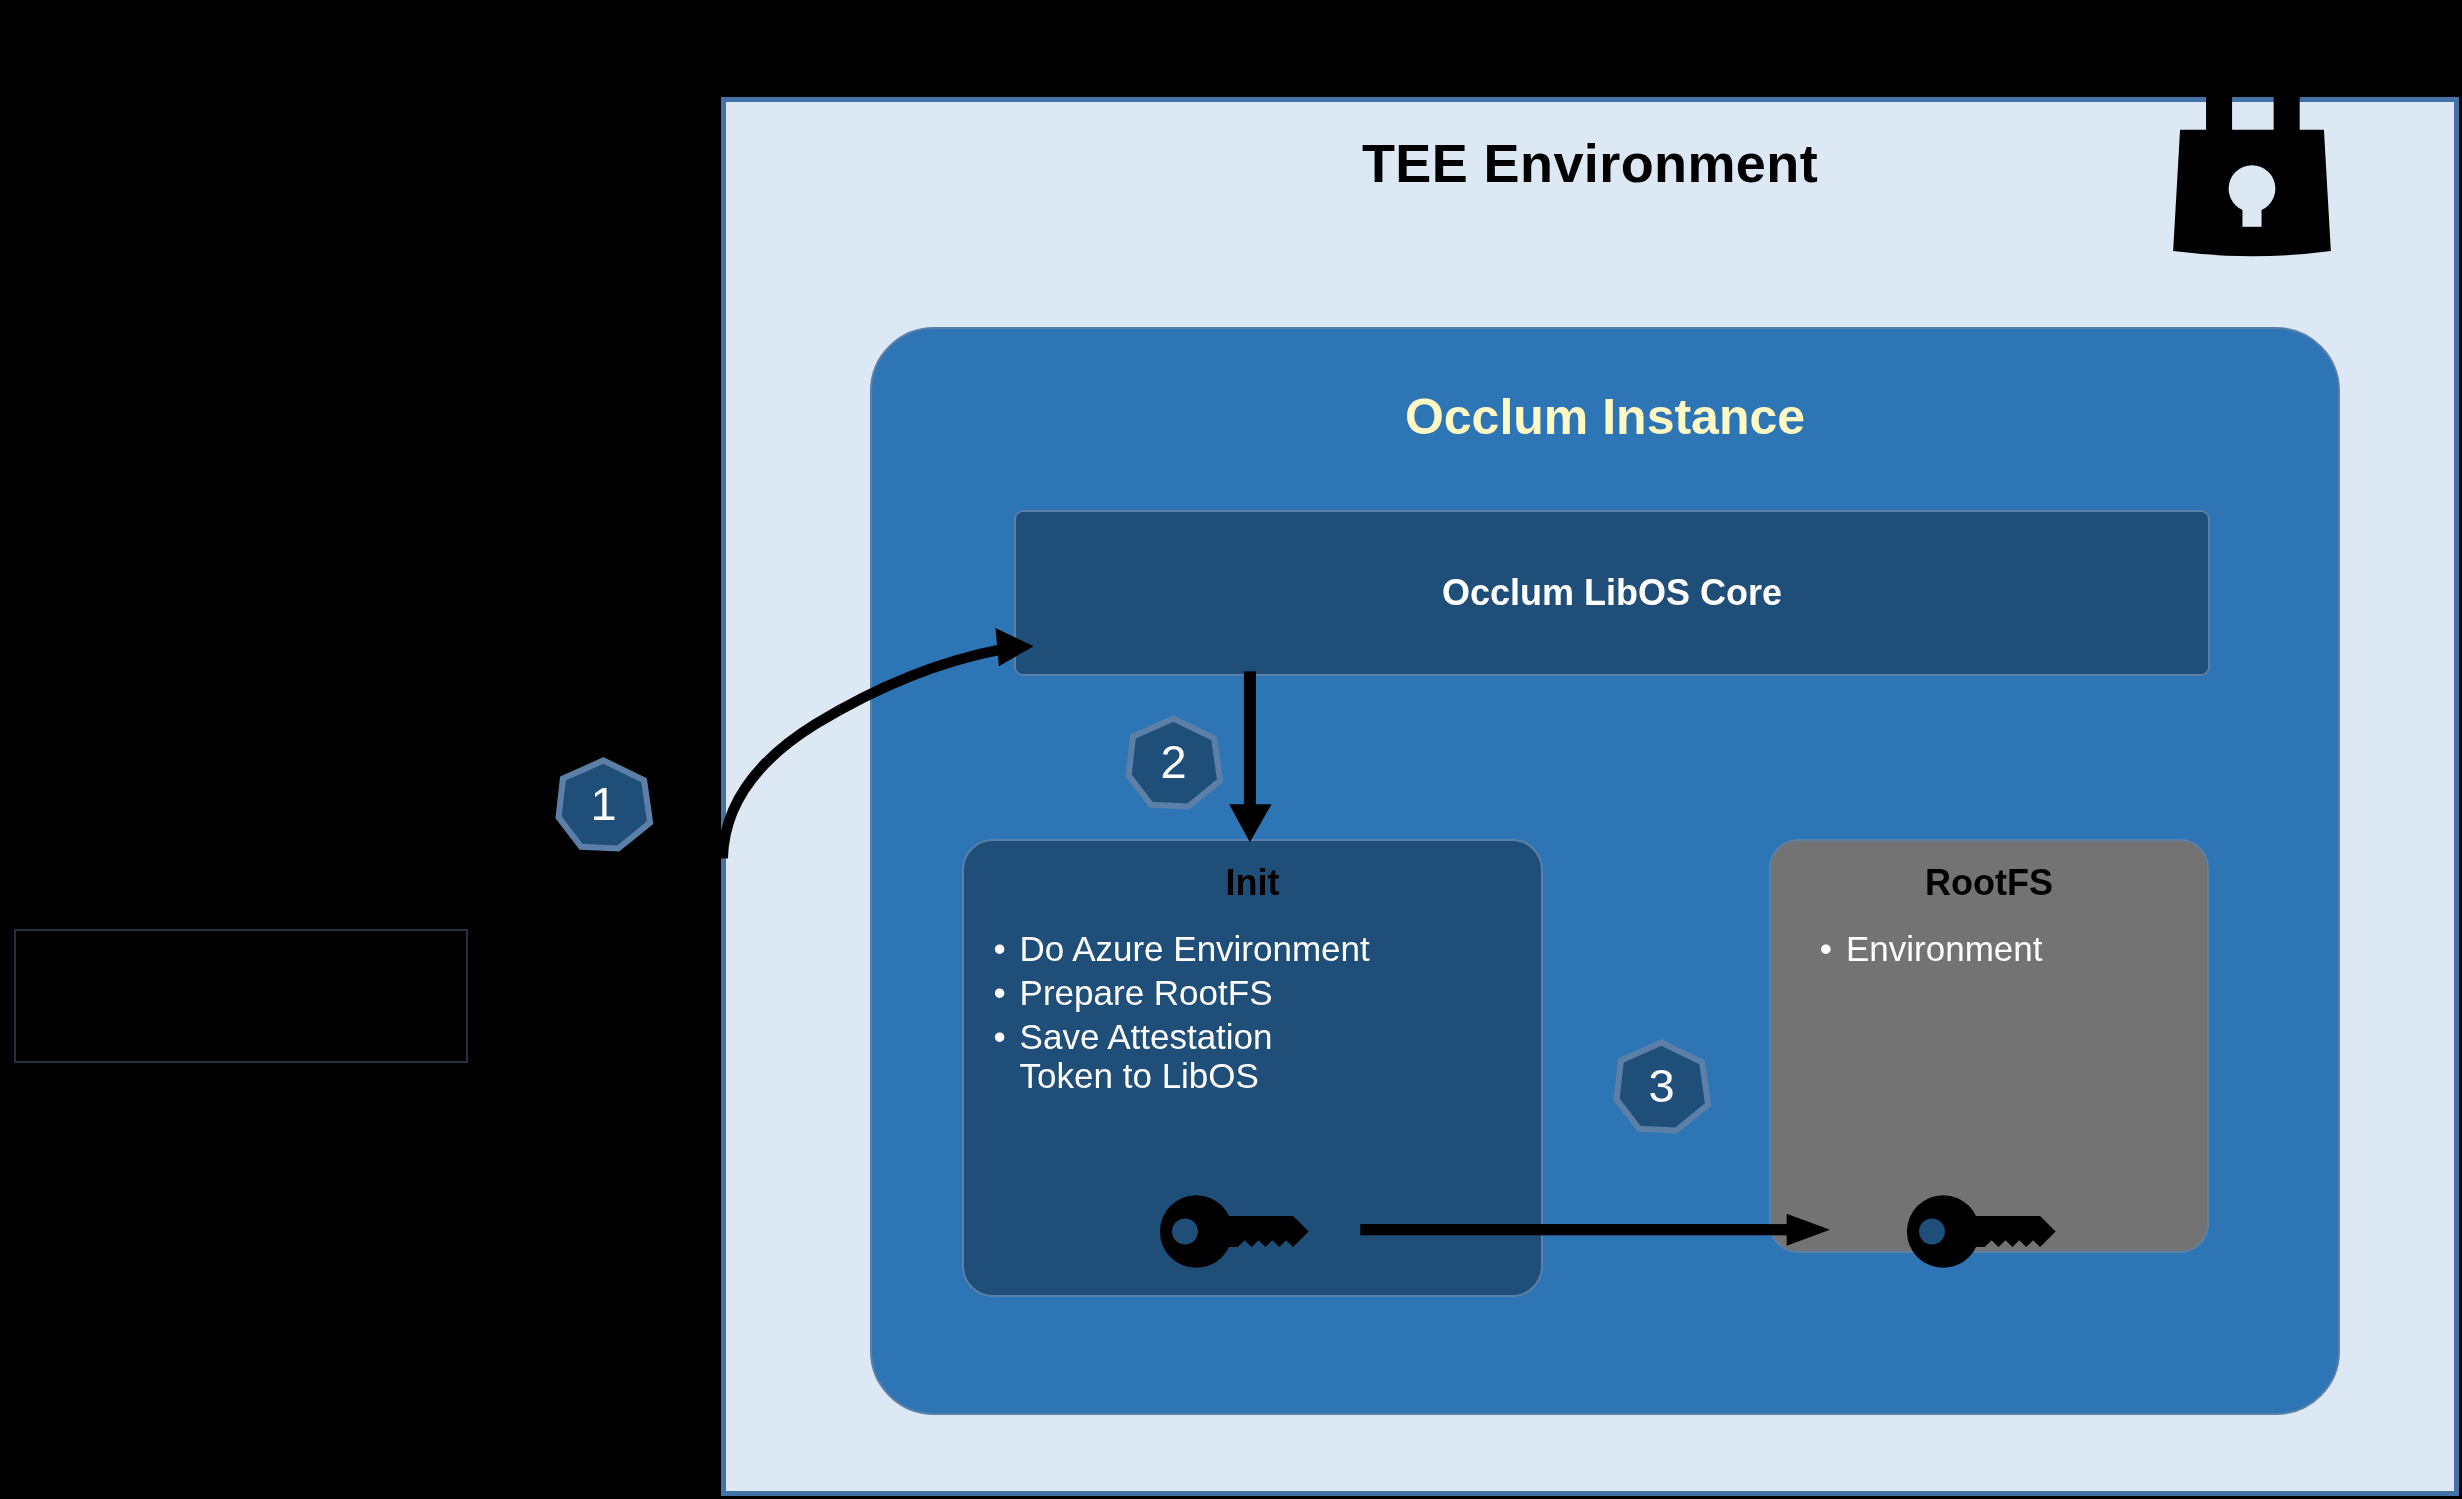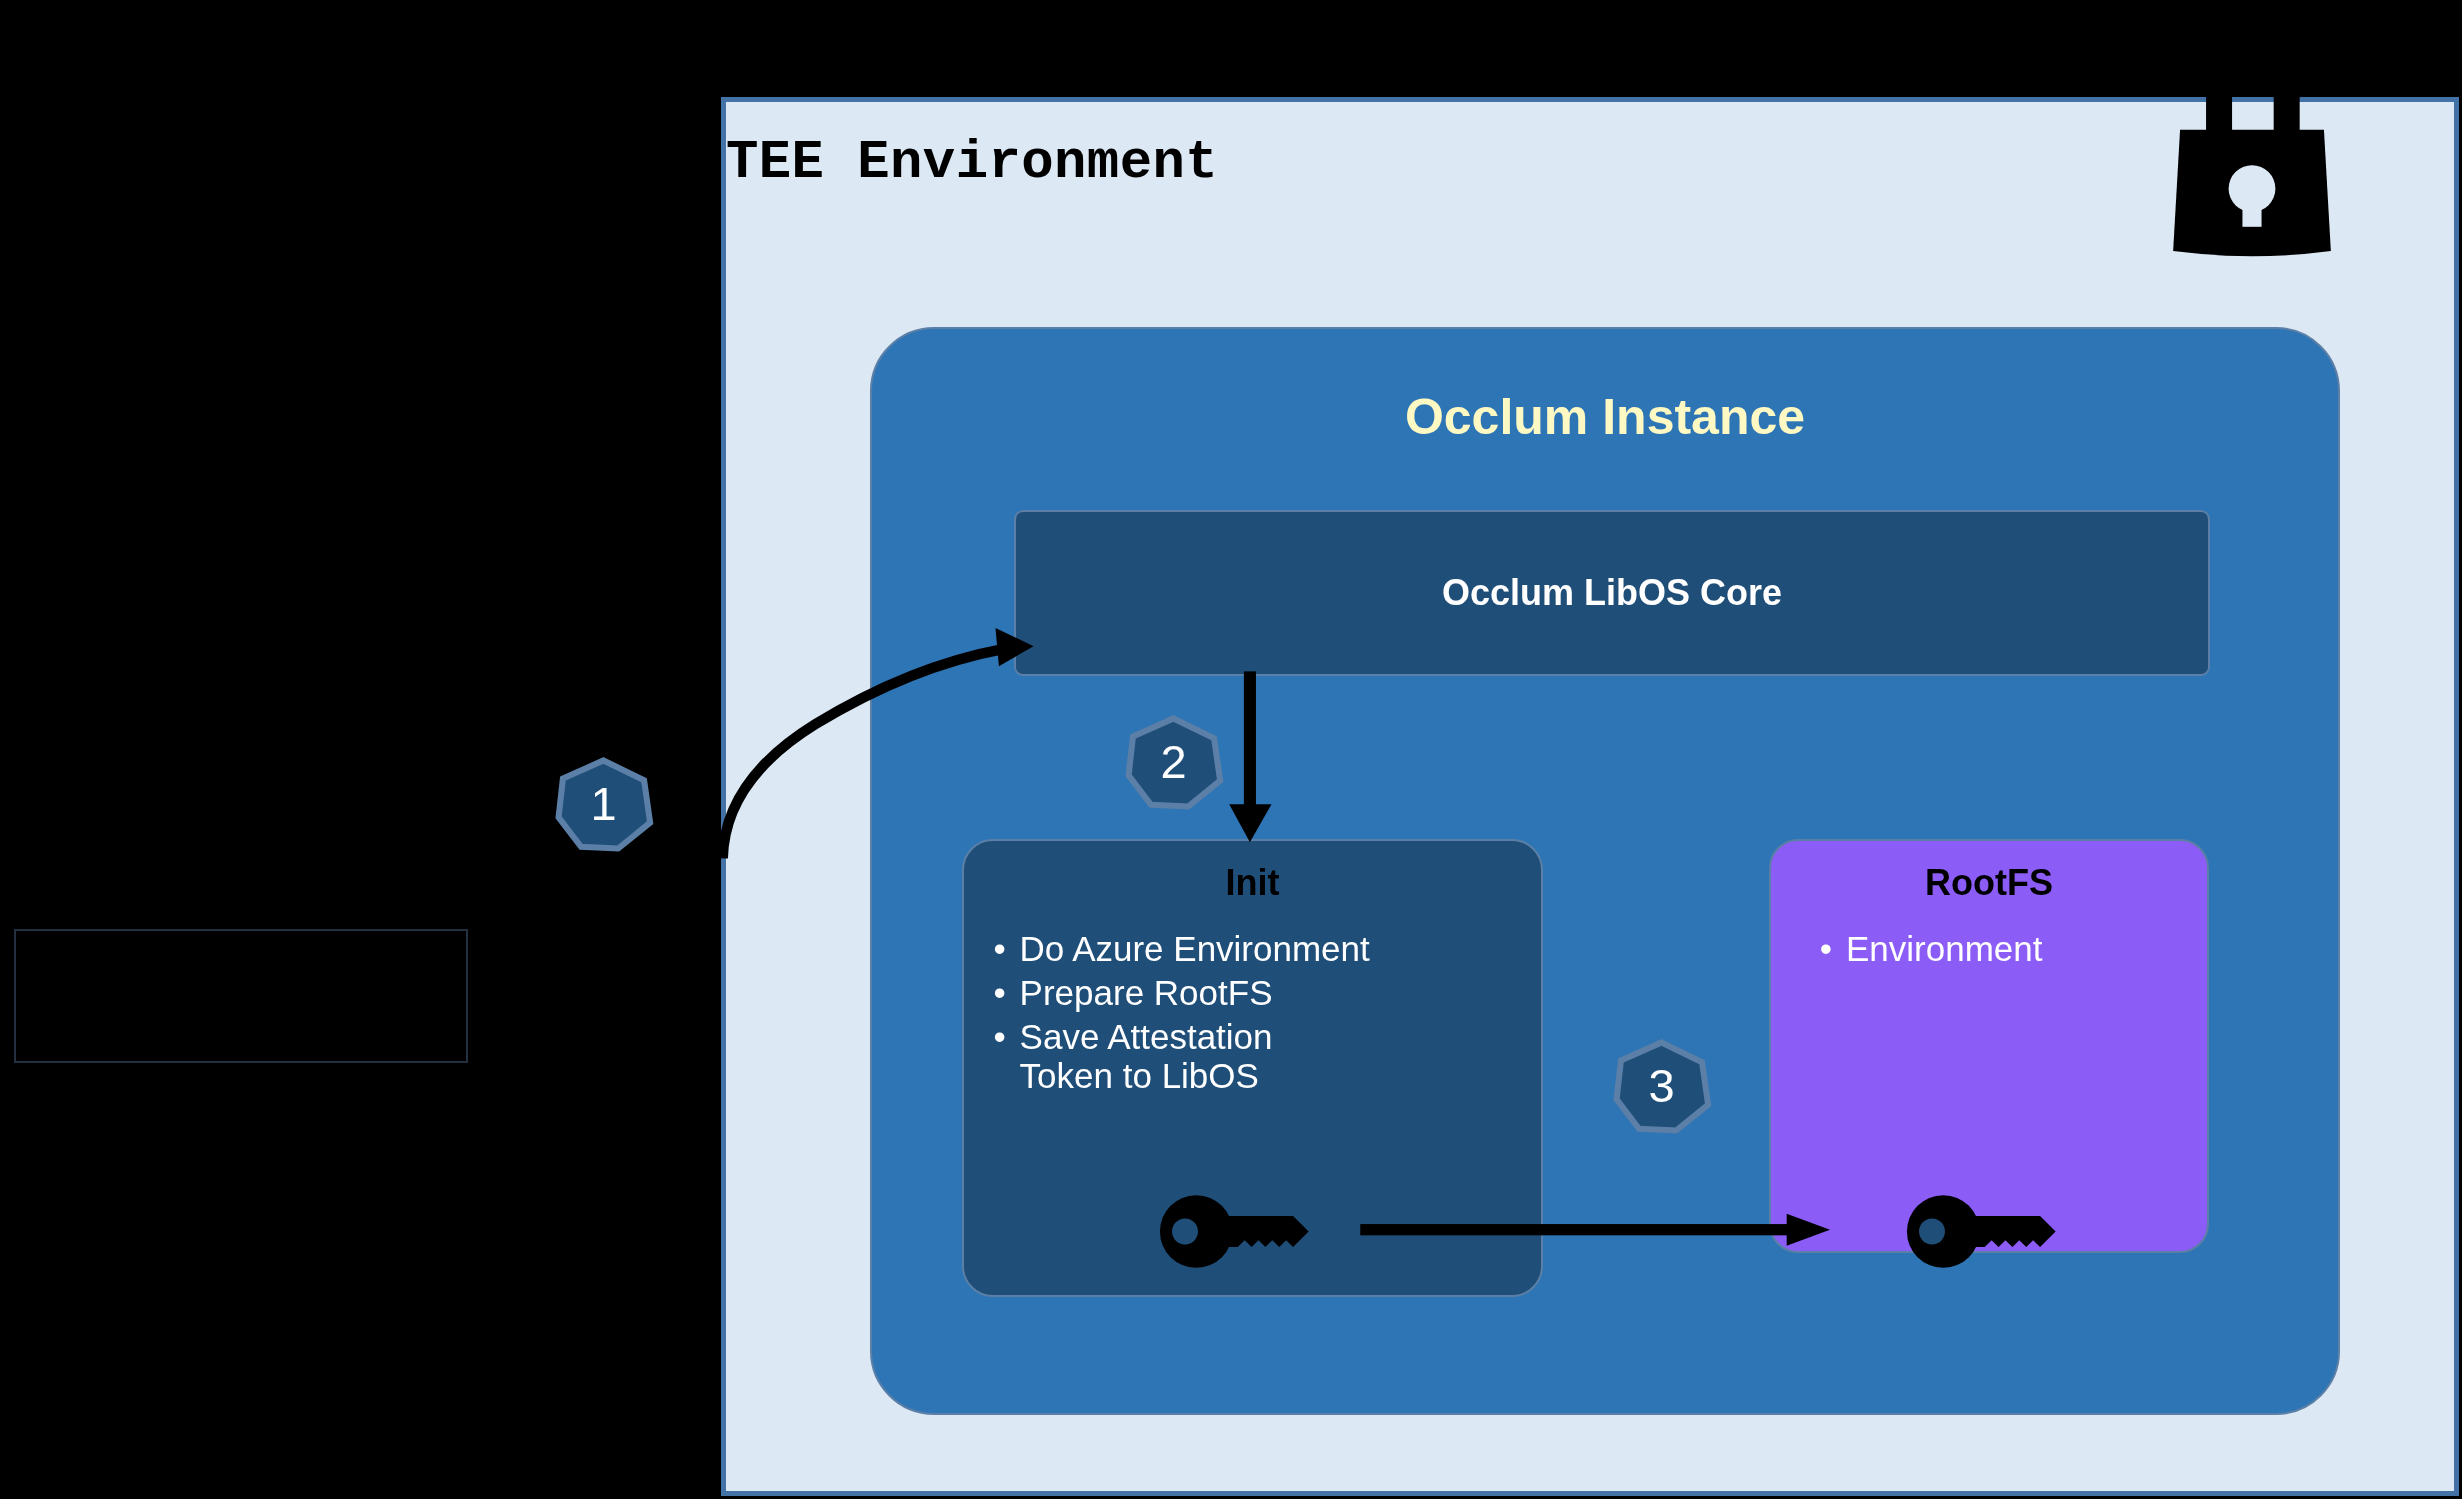--- a/index.html
+++ b/index.html
@@ -37,25 +37,25 @@
     background: #dde8f5;
     border: 5.2px solid #4372a6;
     box-sizing: border-box;
   }
 
   #tee-title {
     position: absolute;
     left: 0;
     top: 30px;
     width: 100%;
+    text-align: center;
     font-size: 54px;
     font-weight: bold;
     color: #000000;
     letter-spacing: 0.4px;
-    font-family: Liberation Mono, monospace;
   }
 
   
   #padlock-icon {
     position: absolute;
     left: 2161px;
     top: 50px;
     width: 182px;
     height: 208px;
   }
@@ -134,21 +134,21 @@
     width: 555px;
   }
 
   
   #rootfs-box {
     position: absolute;
     left: 1769px;
     top: 839px;
     width: 440px;
     height: 414px;
-    background: #8b5cf6;
+    background: #737373;
     border: 2.6px solid #5b7fa6;
     border-radius: 29px;
     box-sizing: border-box;
   }
   #rootfs-title {
     position: absolute;
     left: 0;
     top: 21px;
     width: 100%;
     text-align: center;

